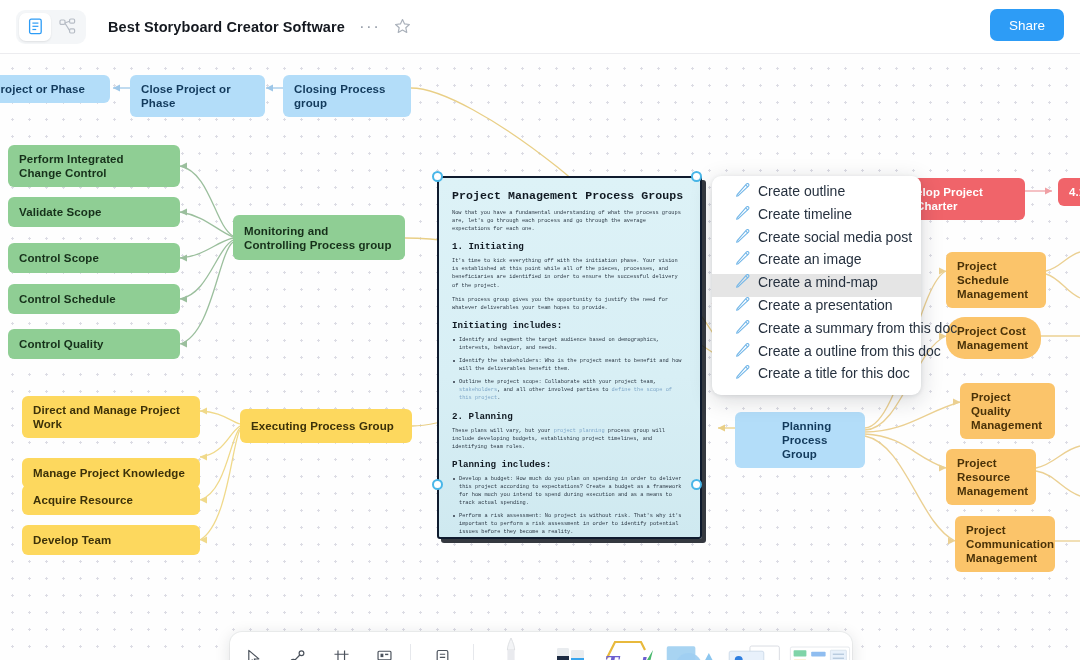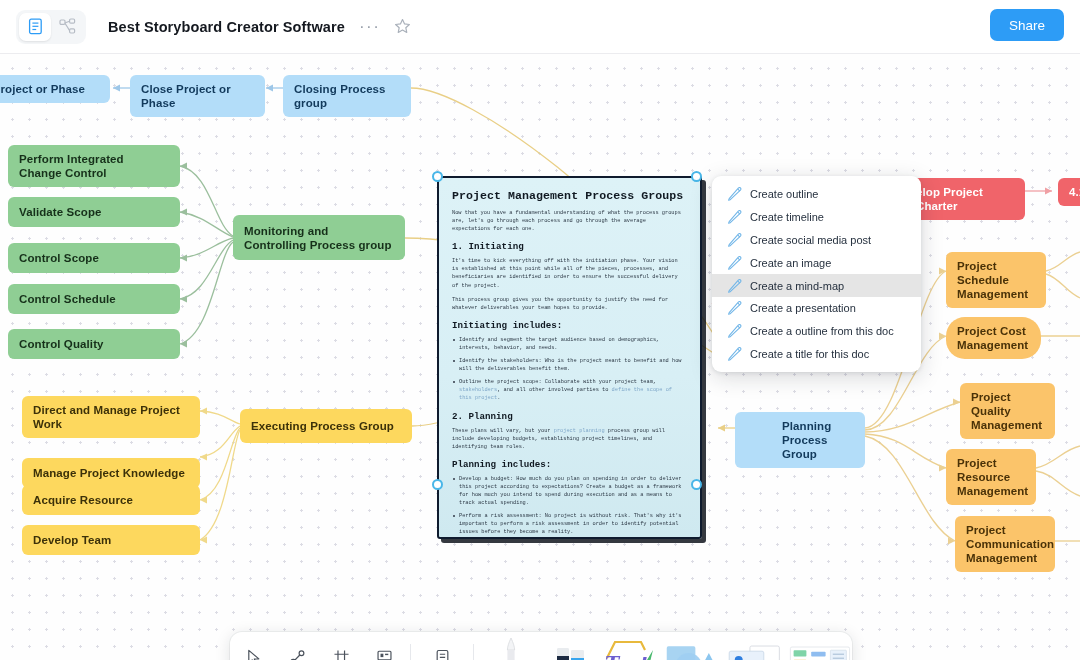--- a/index.html
+++ b/index.html
@@ -89,22 +89,22 @@
   }
 
   
   #menu {
     position:absolute; left:712px; top:122px; width:209px;
     background:#ffffff; border-radius:9px;
     box-shadow:0 5px 22px rgba(22,30,42,.17), 0 1px 4px rgba(22,30,42,.1);
     padding:7px 0; z-index:50;
   }
   .menu-item {
-    display:flex; align-items:center; height:22.8px; padding:0 10px 0 15px;
-    font-size:11px; color:#26313f; cursor:pointer; white-space:nowrap;
+    display:flex; align-items:flex-start; height:22.8px; padding:0 10px 0 23px;
+    font-size:14px; color:#26313f; cursor:pointer; white-space:nowrap;
   }
   .menu-item.hl { background:#e5e5e5; }
   .menu-ic { width:17px; height:14px; margin-right:6px; flex:0 0 17px; }
 
   
   #toolbar {
     position:absolute; left:230px; top:578px; width:622px; height:50px;
     background:#ffffff; border-radius:12px;
     box-shadow:0 3px 16px rgba(22,30,42,.13), 0 0 0 1px rgba(22,30,42,.05);
     display:flex; align-items:center; z-index:40; overflow:hidden;
@@ -318,20 +318,27 @@
               <path d="M2.2 11.6 L1.6 13.2 L3.3 12.7 L13.4 3.2 C14.1 2.5 14.1 1.6 13.5 1 C12.9 0.4 12 .5 11.3 1.1 Z" fill="none" stroke="#72b6e8" stroke-width="1.1" stroke-linejoin="round"></path>
               <line x1="10.9" y1="2.1" x2="12.9" y2="4.1" stroke="#72b6e8" stroke-width="1.1"></line>
             </svg></span>
           <span>Create a presentation</span>
         </div>
         <div class="menu-item">
           <span class="menu-ic"><svg width="17" height="14" viewBox="0 0 17 14">
               <path d="M2.2 11.6 L1.6 13.2 L3.3 12.7 L13.4 3.2 C14.1 2.5 14.1 1.6 13.5 1 C12.9 0.4 12 .5 11.3 1.1 Z" fill="none" stroke="#72b6e8" stroke-width="1.1" stroke-linejoin="round"></path>
               <line x1="10.9" y1="2.1" x2="12.9" y2="4.1" stroke="#72b6e8" stroke-width="1.1"></line>
             </svg></span>
+          <span>Create a summary from this doc</span>
+        </div>
+        <div class="menu-item">
+          <span class="menu-ic"><svg width="17" height="14" viewBox="0 0 17 14">
+              <path d="M2.2 11.6 L1.6 13.2 L3.3 12.7 L13.4 3.2 C14.1 2.5 14.1 1.6 13.5 1 C12.9 0.4 12 .5 11.3 1.1 Z" fill="none" stroke="#72b6e8" stroke-width="1.1" stroke-linejoin="round"></path>
+              <line x1="10.9" y1="2.1" x2="12.9" y2="4.1" stroke="#72b6e8" stroke-width="1.1"></line>
+            </svg></span>
           <span>Create a outline from this doc</span>
         </div>
         <div class="menu-item">
           <span class="menu-ic"><svg width="17" height="14" viewBox="0 0 17 14">
               <path d="M2.2 11.6 L1.6 13.2 L3.3 12.7 L13.4 3.2 C14.1 2.5 14.1 1.6 13.5 1 C12.9 0.4 12 .5 11.3 1.1 Z" fill="none" stroke="#72b6e8" stroke-width="1.1" stroke-linejoin="round"></path>
               <line x1="10.9" y1="2.1" x2="12.9" y2="4.1" stroke="#72b6e8" stroke-width="1.1"></line>
             </svg></span>
           <span>Create a title for this doc</span>
         </div>
       </div>

